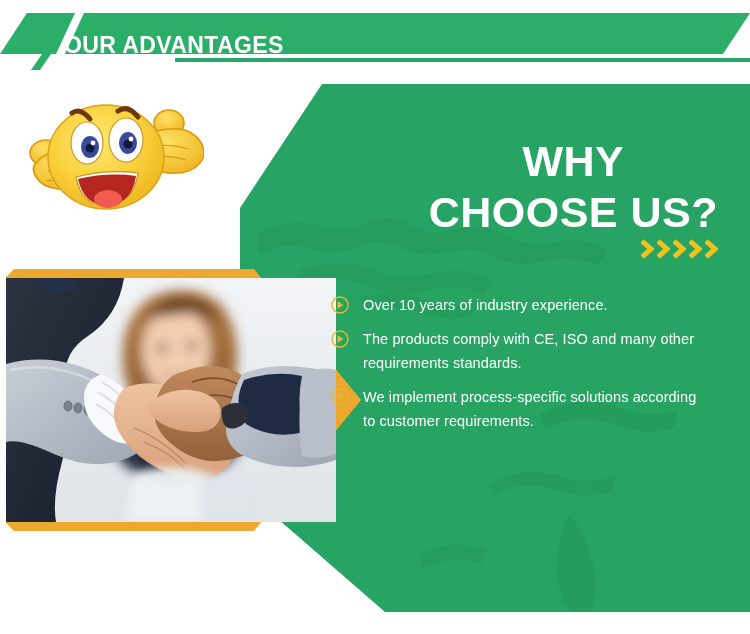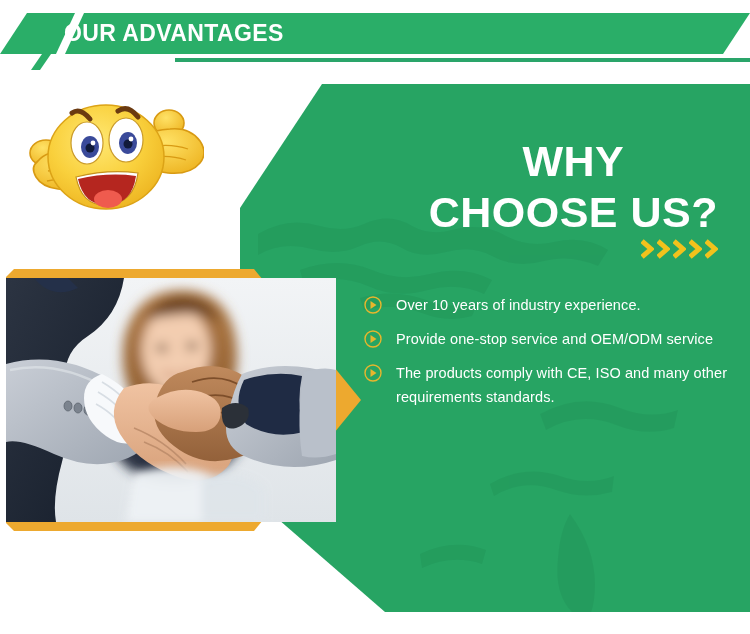--- a/index.html
+++ b/index.html
@@ -30,21 +30,21 @@
     left: 56px;
     top: 13px;
     width: 28px;
     height: 41px;
     background: #ffffff;
     clip-path: polygon(19px 0, 28px 0, 9px 41px, 0 41px);
   }
   #header-title {
     position: absolute;
     left: 64px;
-    top: 13px;
+    top: 25px;
     height: 41px;
     line-height: 41px;
     color: #ffffff;
     font-size: 23px;
     font-weight: bold;
     letter-spacing: 0.4px;
     white-space: nowrap;
   }
   #header-tail-slash {
     position: absolute;
@@ -139,21 +139,21 @@
   }
   .chev {
     width: 13px;
     height: 20px;
     display: block;
   }
 
   
   #bullet-list {
     position: absolute;
-    left: 364px;
+    left: 331px;
     top: 293px;
     width: 380px;
   }
   .bullet-row {
     display: flex;
     align-items: flex-start;
     margin-bottom: 10px;
   }
   .bullet-icon {
     flex: 0 0 auto;
@@ -359,22 +359,22 @@
         <circle cx="9" cy="9" r="8" fill="none" stroke="#e8b62c" stroke-width="1.4"></circle>
         <path d="M6.5 5 L12.5 9 L6.5 13 Z" fill="#e8b62c"></path>
       </svg>
     <div class="bullet-text">Over 10 years of industry experience.</div>
   </div>
   <div class="bullet-row">
     <svg class="bullet-icon" viewBox="0 0 18 18">
         <circle cx="9" cy="9" r="8" fill="none" stroke="#e8b62c" stroke-width="1.4"></circle>
         <path d="M6.5 5 L12.5 9 L6.5 13 Z" fill="#e8b62c"></path>
       </svg>
-    <div class="bullet-text">Provide one-stop service and OEM/ODM service</div>
+    <div class="bullet-text">The products comply with CE, ISO and many other requirements standards.</div>
   </div>
   <div class="bullet-row">
     <svg class="bullet-icon" viewBox="0 0 18 18">
         <circle cx="9" cy="9" r="8" fill="none" stroke="#e8b62c" stroke-width="1.4"></circle>
         <path d="M6.5 5 L12.5 9 L6.5 13 Z" fill="#e8b62c"></path>
       </svg>
-    <div class="bullet-text">The products comply with CE, ISO and many other requirements standards.</div>
+    <div class="bullet-text">We implement process-specific solutions according to customer requirements.</div>
   </div>
 </div>
 
 </body></html>

